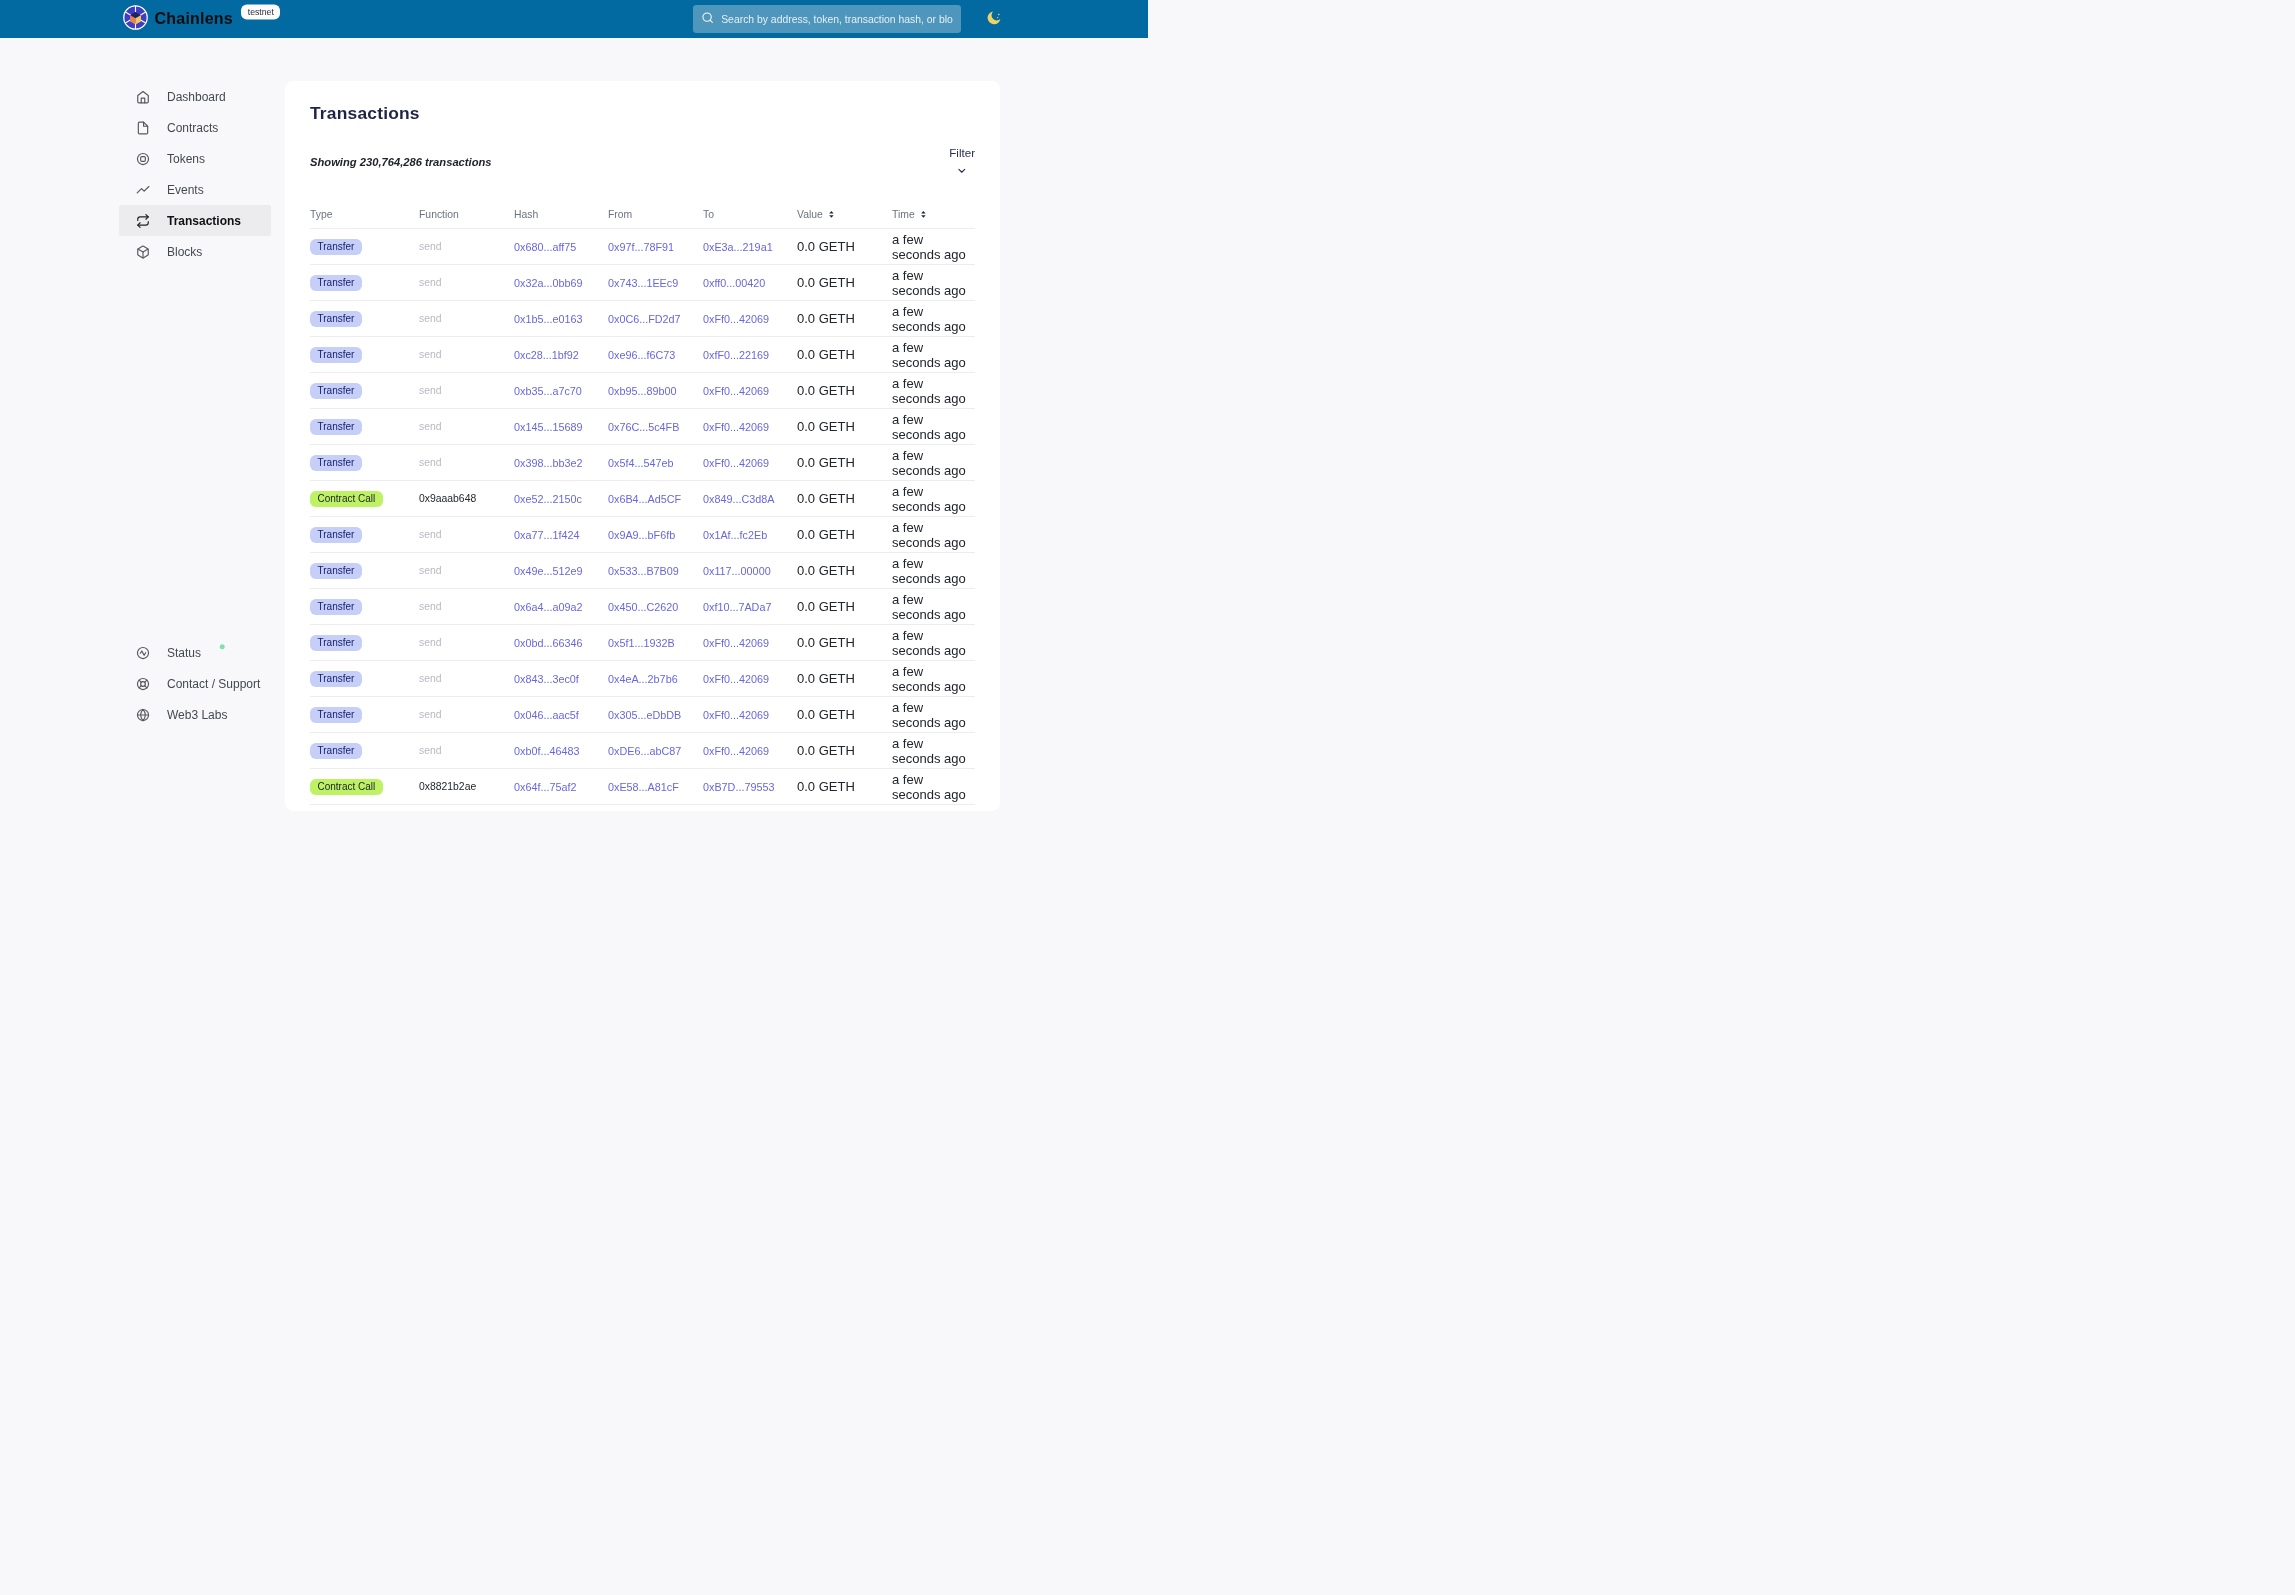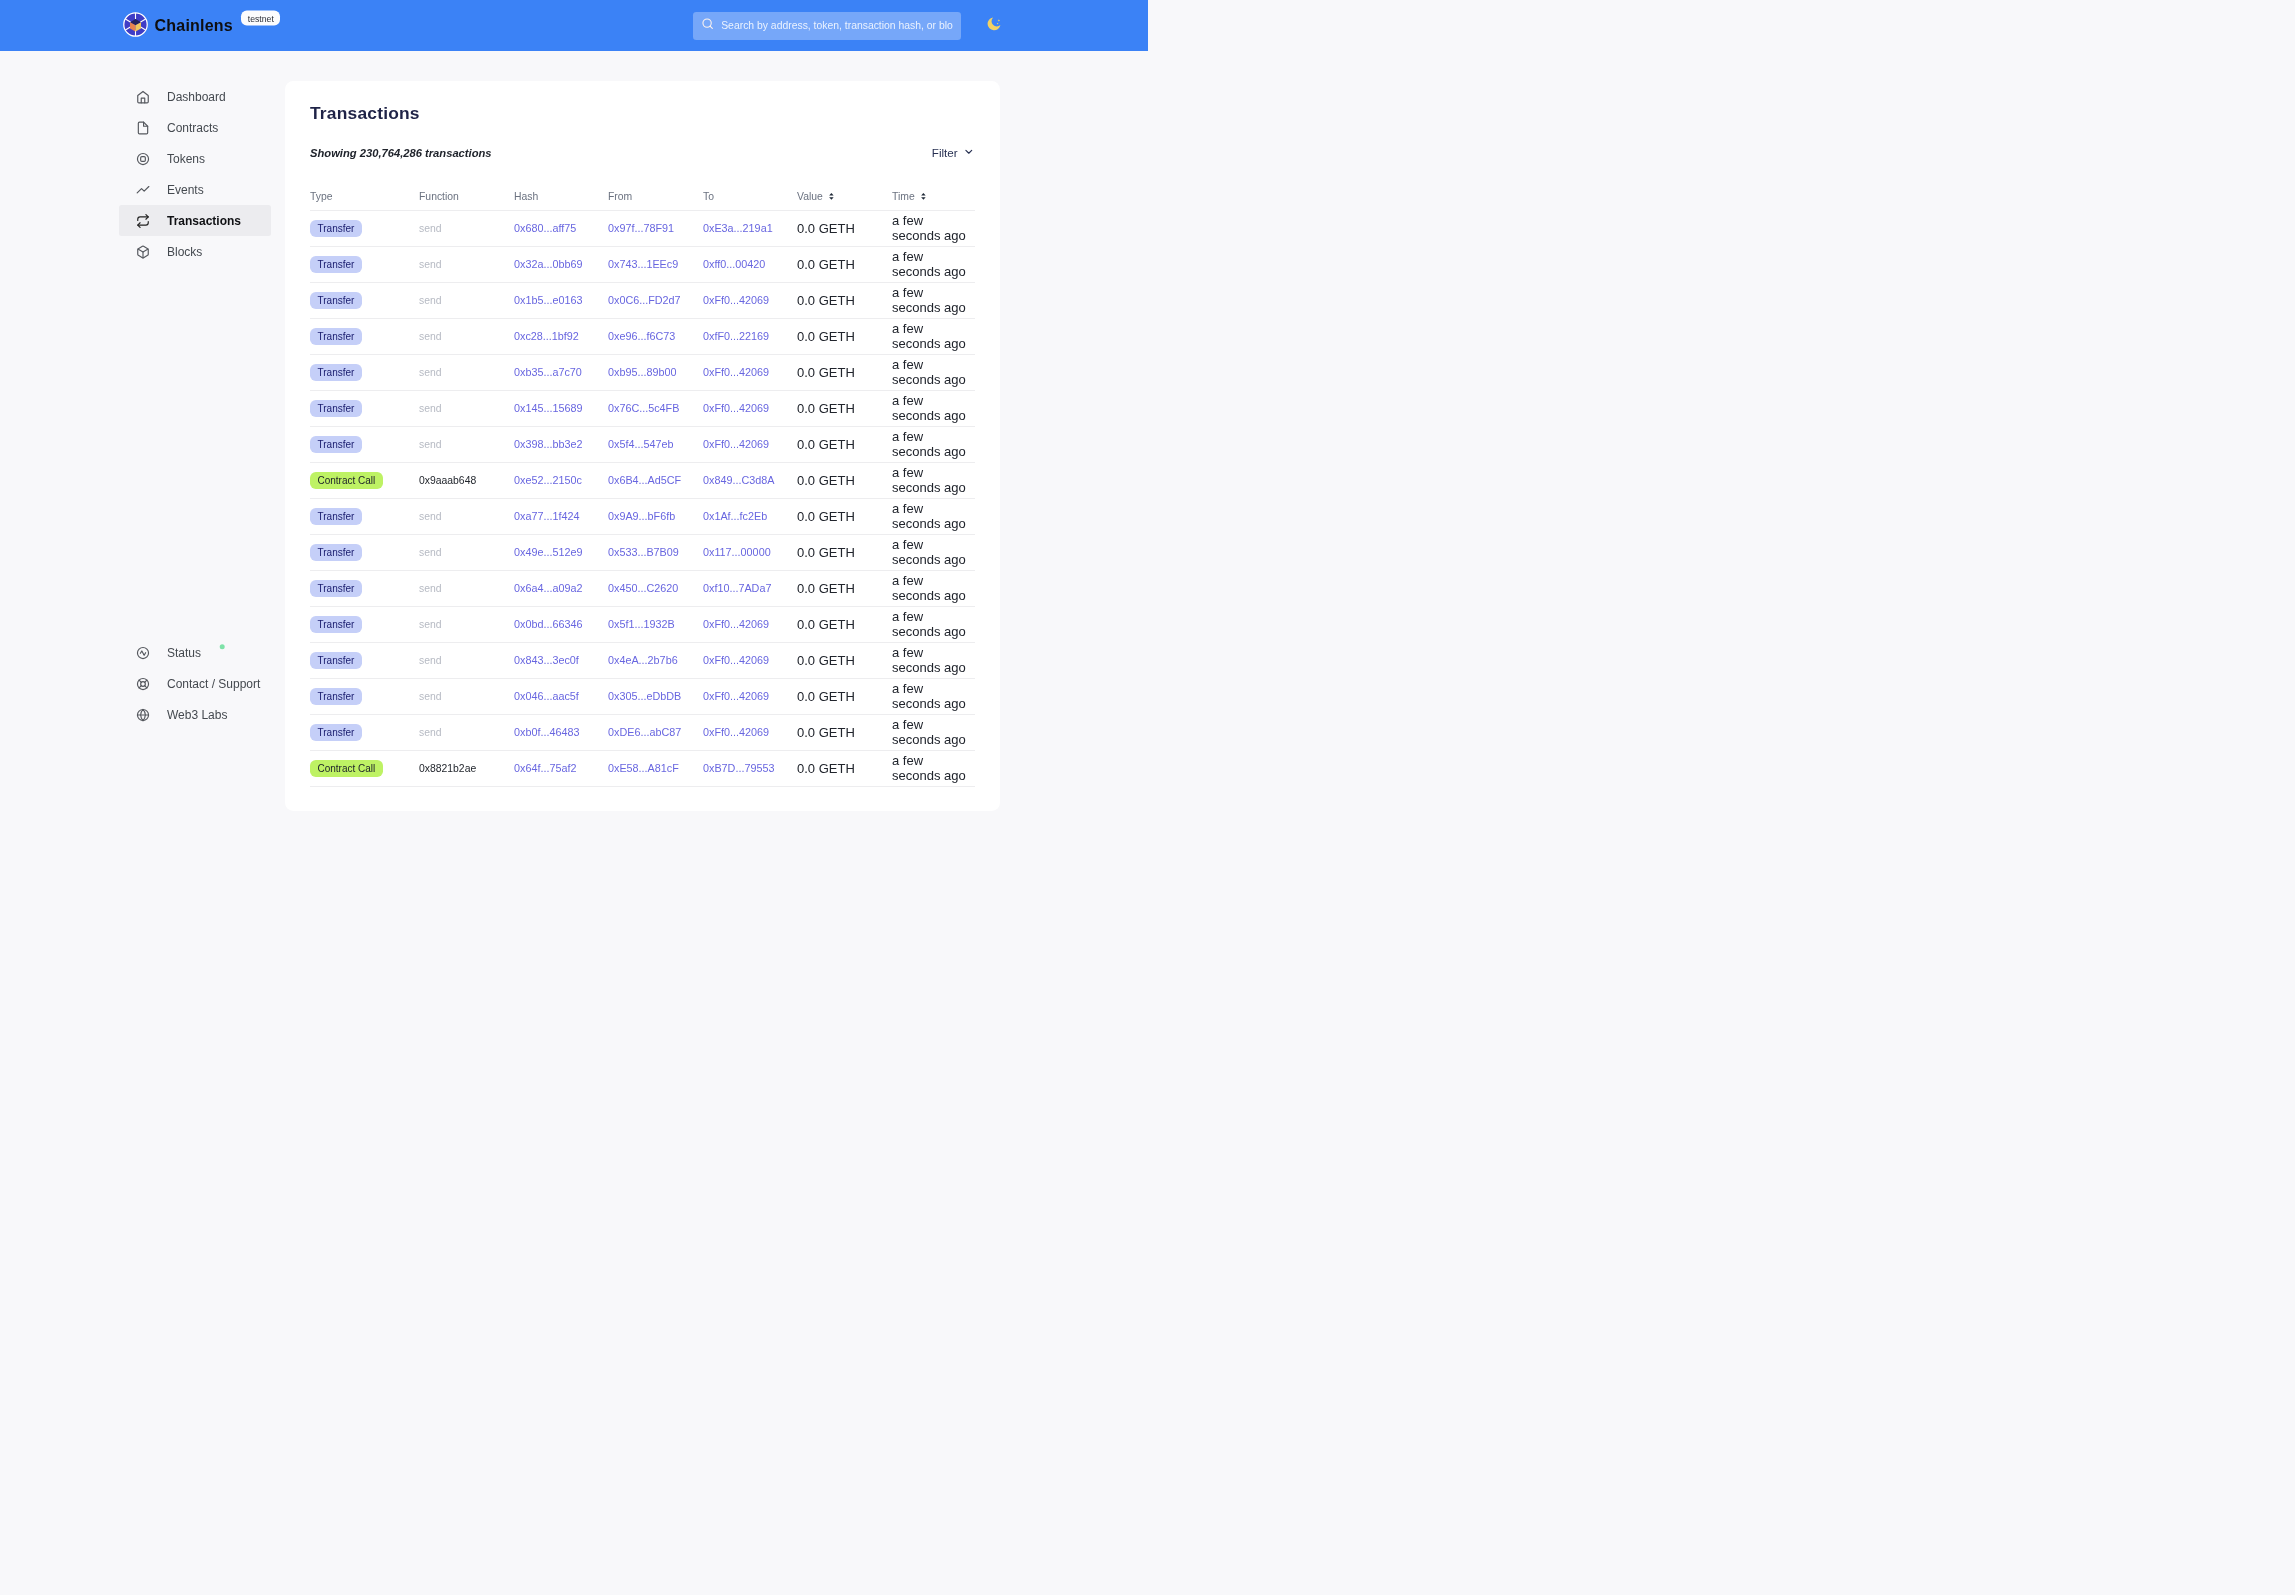--- a/index.html
+++ b/index.html
@@ -1,20 +1,20 @@
 <!DOCTYPE html>
 <html style="font-size:13.3px"><head>
 <meta charset="utf-8">
 <style>
   * { margin:0; padding:0; box-sizing:border-box; }
   html,body { width:1148px; height:798px; overflow:hidden;
     font-family:"Liberation Sans", sans-serif; background:#F8F8FA; }
 
   
-  .header { position:relative; height:51px; background:#3b82f6;
+  .header { position:relative; height:38px; background:#0369a1;
     display:flex; align-items:center; padding:0 144px 0 123px; }
   .brand { display:flex; align-items:center; }
   .logo { width:25px; height:25px; }
   .brand-name { font-size:16px; font-weight:700; color:#0E0E10; margin-left:6.6px; letter-spacing:0.2px; }
   .net-badge { background:#FCFCFD; color:#2B2F38; font-size:8.7px; font-weight:500;
     border-radius:5.8px; padding:2.5px 6.6px; margin-left:8.3px; transform:translateY(-7.5px); }
   .spacer { flex:1; }
   .searchbar { width:268px; height:28px; background:rgba(255,255,255,0.30);
     border-radius:3.3px; display:flex; align-items:center; padding:0 8.3px; gap:6.6px; }
   .searchbar svg { flex:0 0 auto; }
@@ -34,21 +34,21 @@
   .status-dot { width:5.8px; height:5.8px; border-radius:50%; background:#7EE2A8;
     display:inline-block; transform:translate(1.7px,-5.8px); }
 
   
   .card { position:absolute; left:285px; top:81px; width:715px; height:730px;
     background:#FFFFFF; border-radius:8.3px; padding:21.6px 25px 0 25px; }
   .page-title { font-size:17.4px; font-weight:700; color:#1F2347; letter-spacing:0.2px; }
   .meta-row { margin-top:22.4px; display:flex; align-items:center; justify-content:space-between; }
   .showing { font-size:11.2px; font-weight:700; color:#20242C;font-style:italic; }
   .filter-btn { display:flex; align-items:center; gap:5.8px; font-size:11.6px;
-    color:#273052; cursor:pointer; }
+    color:#273052; cursor:pointer;flex-direction:column; }
 
   
   .tgrid { display:grid; grid-template-columns:109px 95px 94px 95px 94px 95px 1fr;
     align-items:center; }
   .thead { margin-top:23px; height:28px; border-bottom:0.8px solid #EDEDEF; }
   .th { font-size:10.4px; color:#6B7280; display:flex; align-items:center; gap:3.3px; }
   .sort-ic { color:#1F2937; display:inline-flex; cursor:pointer; }
   .trow { height:36px; border-bottom:0.8px solid #EDEDEF; }
   .badge { display:inline-block; font-size:10px; padding:2.9px 7.5px; border-radius:5.8px;text-align:center; }
   .badge.transfer { background:#C5CFF8; color:#191C6E; }

